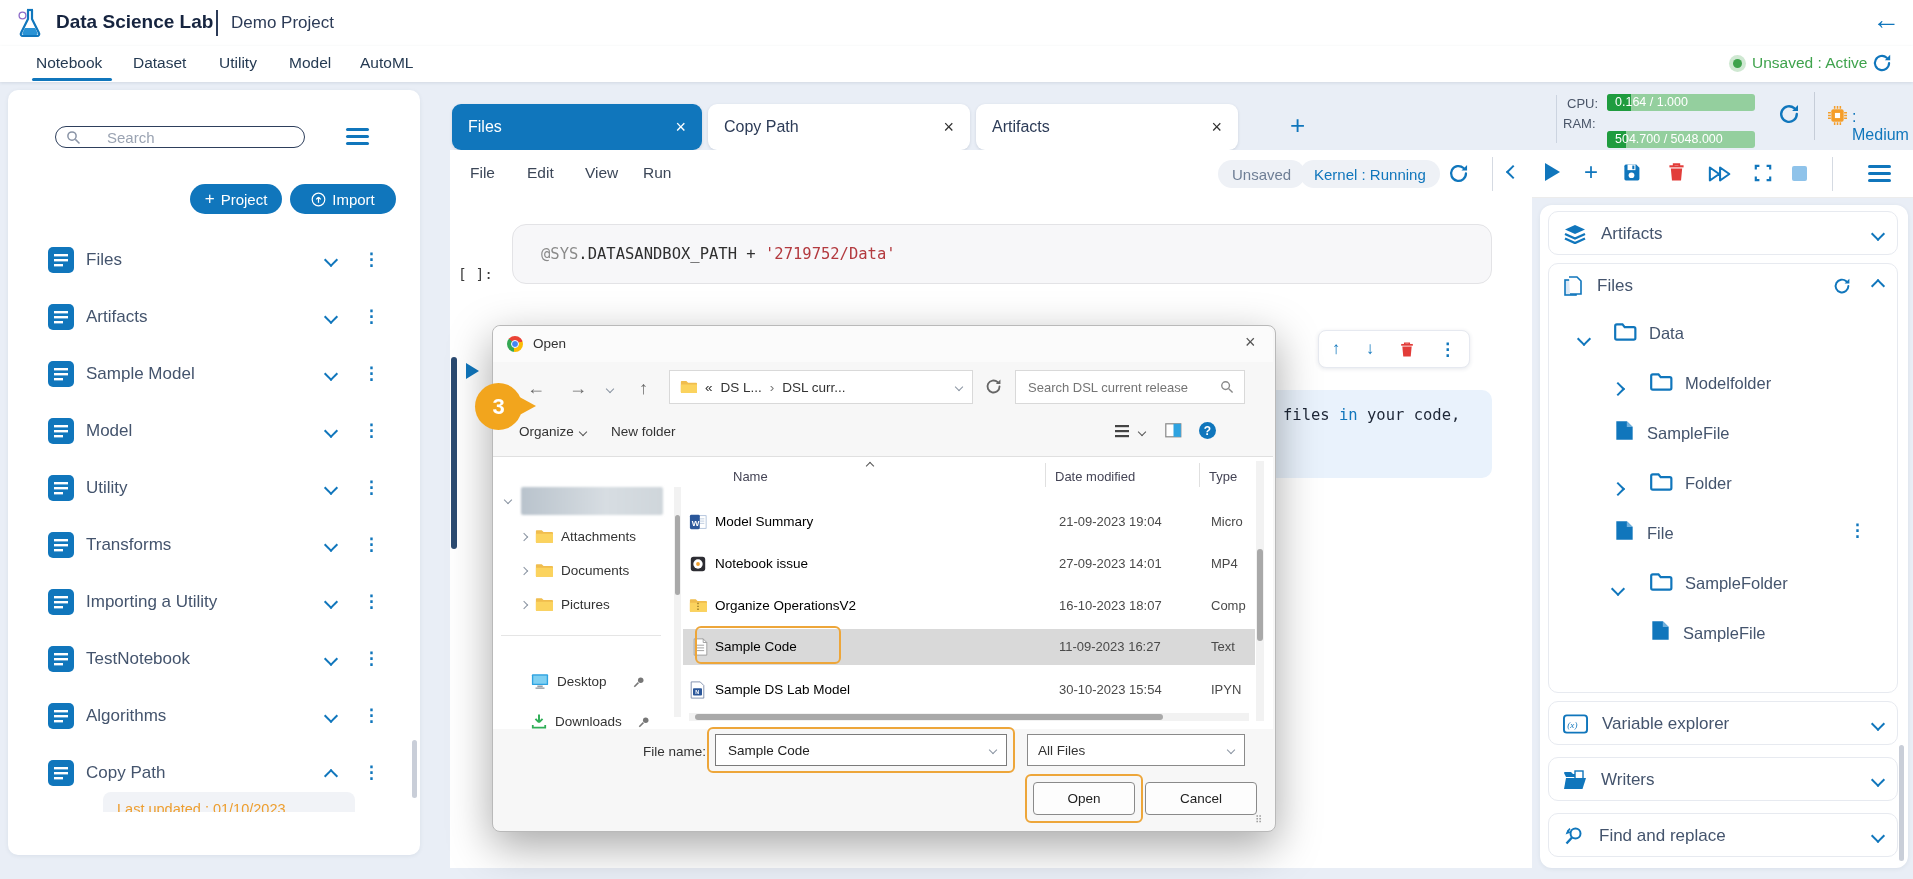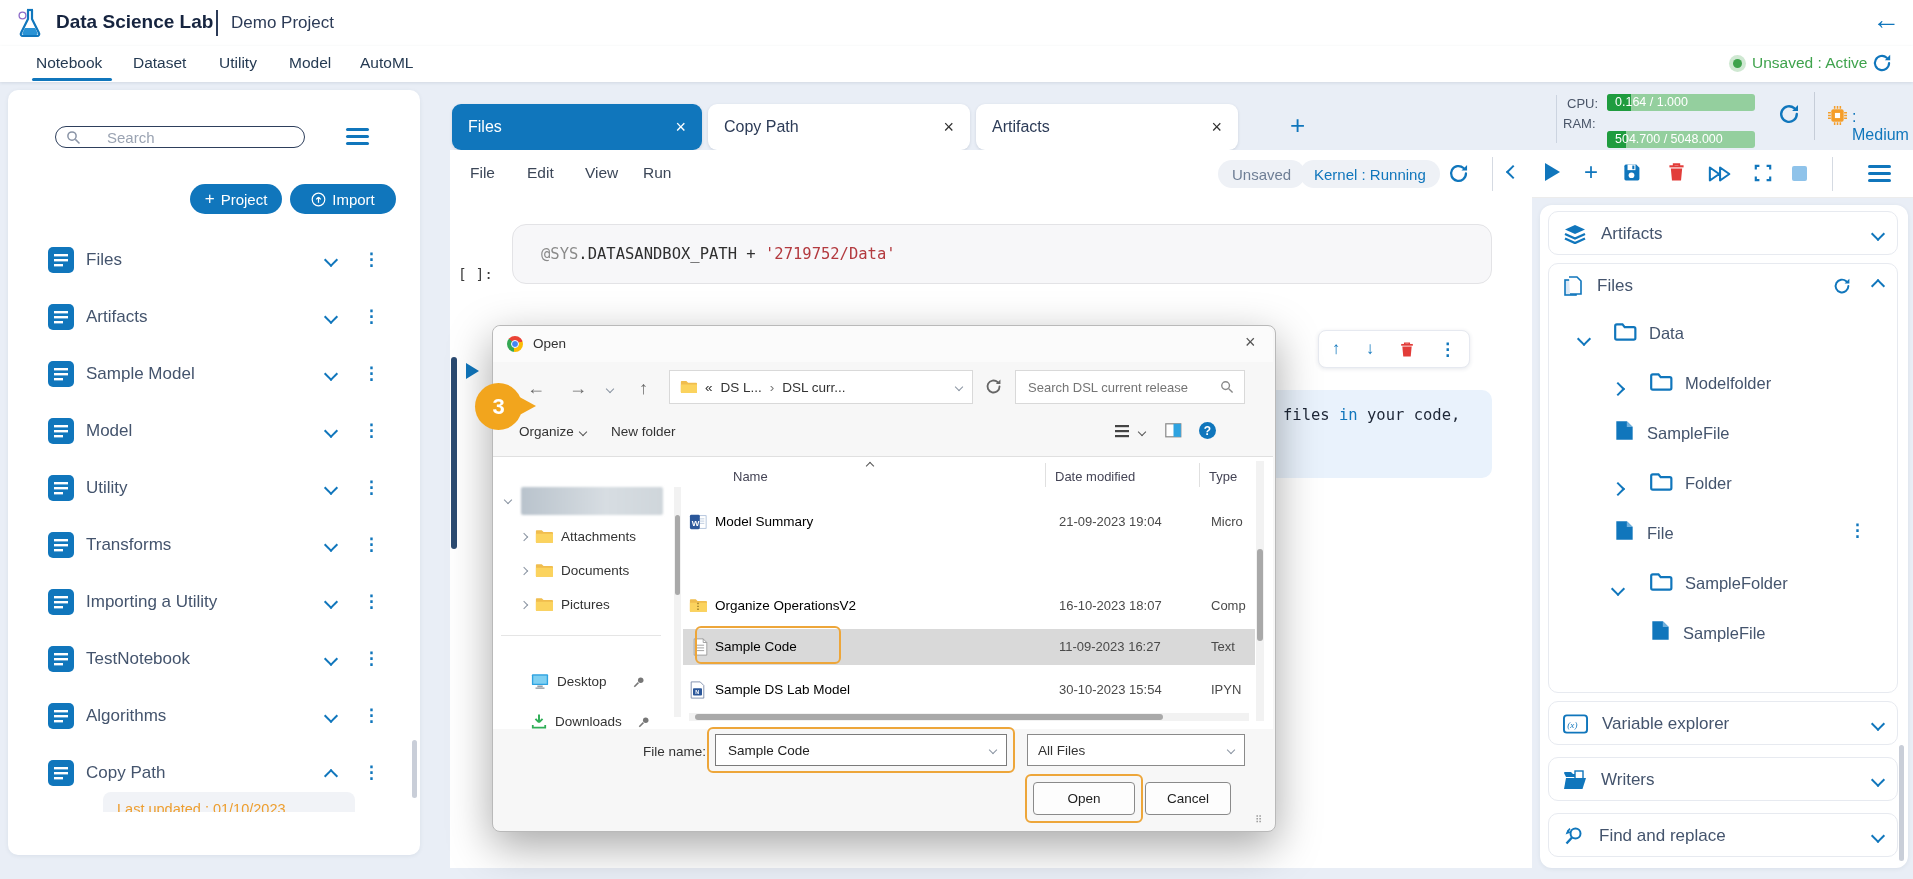--- a/index.html
+++ b/index.html
@@ -578,20 +578,30 @@
             <g stroke="#b9c8de" stroke-width="1">
               <path d="M10 6.5h7M10 9h7M10 11.5h7"></path>
             </g>
             <rect x="1" y="2" width="11" height="16" rx="1.5" fill="#2b579a"></rect>
             <text x="3" y="14" font-size="9" fill="#fff" font-weight="bold" font-family="Liberation Sans,sans-serif">W</text>
           </svg>
         <span class="a frow-name" style="left:32px;top:9px">Model Summary</span>
         <span class="a frow-meta" style="left:376px;top:9px">21-09-2023 19:04</span>
         <span class="a frow-meta" style="left:528px;top:9px">Micro</span>
       </div>
+      <div class="a" style="left:190px;top:90px;width:572px;height:34px">
+        <svg class="a" style="left:6px;top:8px" width="18" height="18" viewBox="0 0 20 20">
+            <rect x="2" y="2" width="16" height="16" rx="3" fill="#2d2d33"></rect>
+            <circle cx="10" cy="10" r="5.2" fill="#fff"></circle>
+            <circle cx="10" cy="10" r="2.1" fill="#f0a030"></circle>
+          </svg>
+        <span class="a frow-name" style="left:32px;top:9px">Notebook issue</span>
+        <span class="a frow-meta" style="left:376px;top:9px">27-09-2023 14:01</span>
+        <span class="a frow-meta" style="left:528px;top:9px">MP4</span>
+      </div>
       <div class="a" style="left:190px;top:132px;width:572px;height:34px">
         <svg class="a" style="left:6px;top:9px" width="18" height="15" viewBox="0 0 20 16">
             <path d="M1 2a1 1 0 0 1 1-1h5.5L9.5 3H19a1 1 0 0 1 1 1v10a1 1 0 0 1-1 1H2a1 1 0 0 1-1-1z" fill="#f0bd4e"></path>
             <path d="M1 5h19v9a1 1 0 0 1-1 1H2a1 1 0 0 1-1-1z" fill="#fbd35e"></path>
             <path d="M10 5v9" stroke="#8a6d1f" stroke-width="1.4" stroke-dasharray="1.6 1.6"></path>
           </svg>
         <span class="a frow-name" style="left:32px;top:9px">Organize OperationsV2</span>
         <span class="a frow-meta" style="left:376px;top:9px">16-10-2023 18:07</span>
         <span class="a frow-meta" style="left:528px;top:9px">Comp</span>
       </div>
@@ -634,21 +644,21 @@
     </div>
     <div class="a oring" style="left:214px;top:401px;width:308px;height:46px;box-sizing:border-box"></div>
     <div class="a dbox drow" style="left:534px;top:408px;width:218px;height:32px;padding:0 10px;border-color:#8a8a8a">
       <span>All Files</span>
       <span class="cv g sm" style="margin-left:auto"></span>
     </div>
     <button class="a winbtn" style="left:540px;top:456px;width:102px;height:33px">
         <span>Open</span>
       </button>
     <div class="a oring" style="left:532px;top:448px;width:118px;height:49px;box-sizing:border-box"></div>
-    <button class="a winbtn" style="left:652px;top:456px;width:86px;height:33px">
+    <button class="a winbtn" style="left:652px;top:456px;width:112px;height:33px">
         <span>Cancel</span>
       </button>
     <span class="a grip" style="left:762px;top:488px">⠿</span>
   </div>
 
   <div class="a badge3tail"></div>
   <div class="a badge3">
       <span>3</span>
     </div>
 

